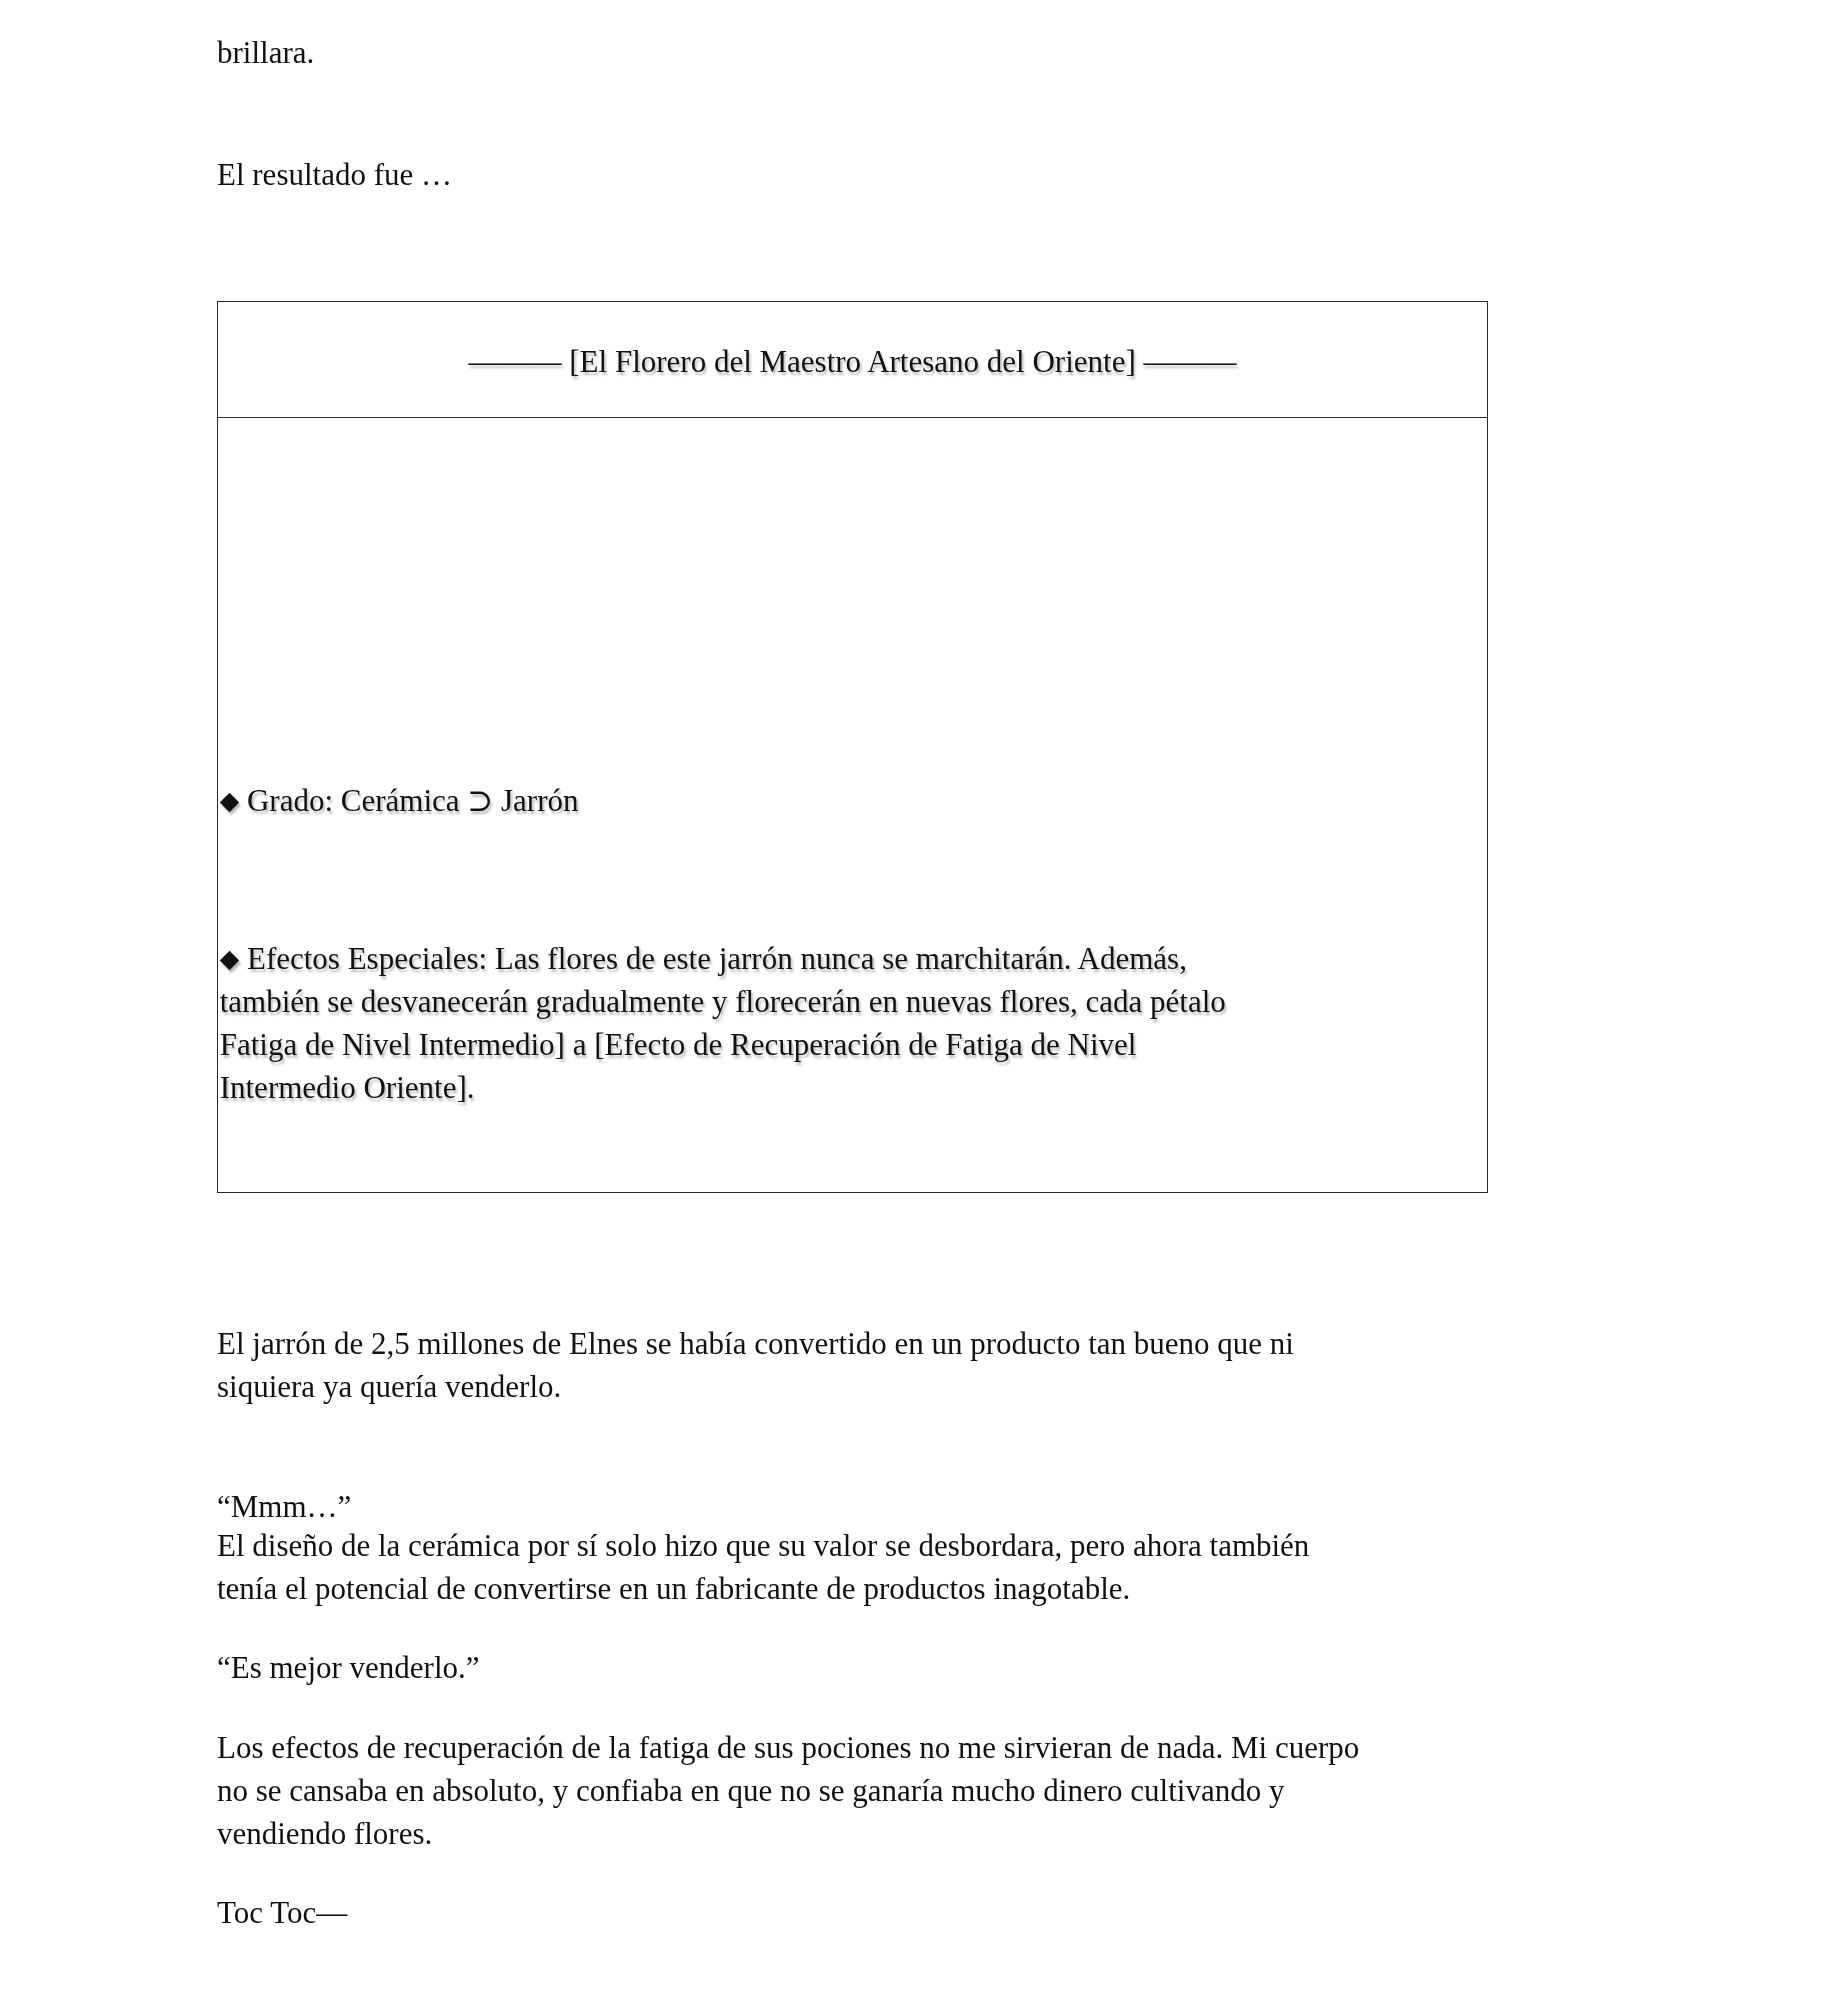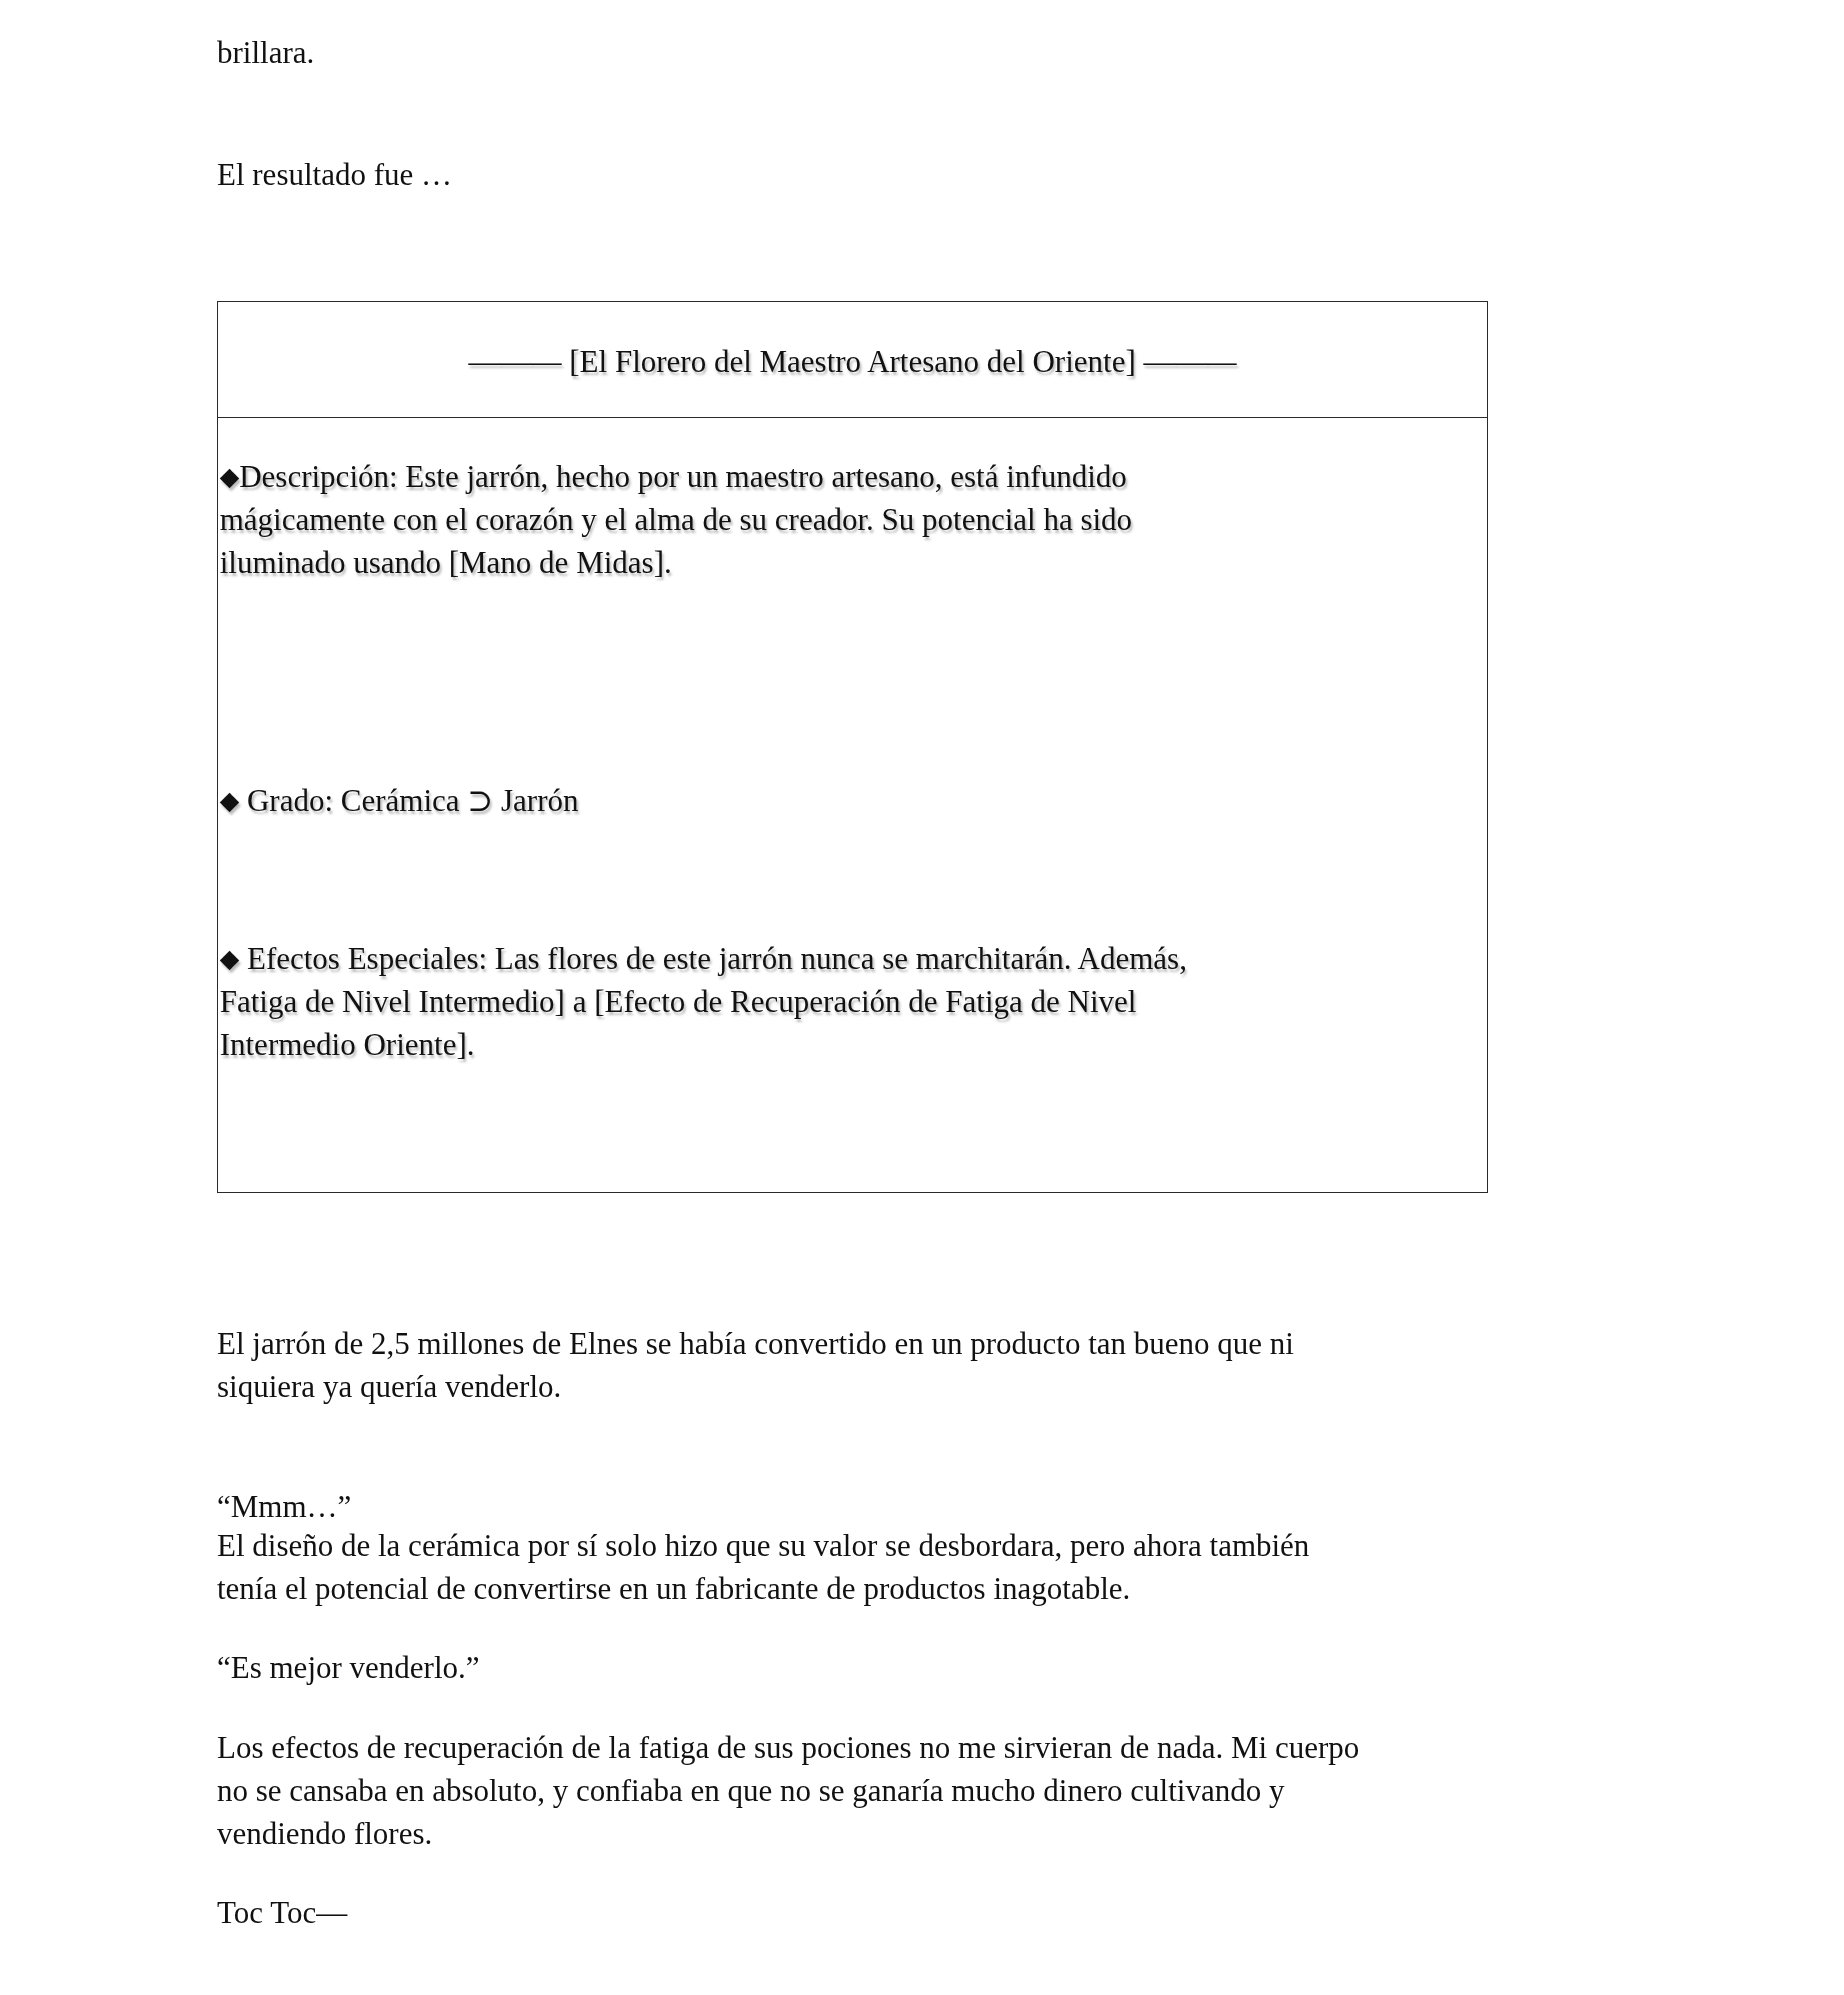--- a/index.html
+++ b/index.html
@@ -24,32 +24,28 @@
   <span class="line">brillara.</span>
 </p>
 <p class="para" style="top:153px">
   <span class="line">El resultado fue …</span>
 </p>
 
 <div class="box">
   <div class="box-title">——— [El Florero del Maestro Artesano del Oriente] ———</div>
   <div class="box-divider"></div>
 
-  <div class="box-section" style="top:153px">
-    <span class="line"><span class="diamond">◆</span><span>Descripción: Este jarrón, hecho por un maestro artesano, está infundido</span></span>
-    <span class="line">mágicamente con el corazón y el alma de su creador. Su potencial ha sido</span>
-    <span class="line">iluminado usando [Mano de Midas].</span>
-  </div>
 
   <div class="box-section" style="top:477px">
     <span class="line"><span class="diamond">◆</span><span> Grado: Cerámica ⊃ Jarrón</span></span>
   </div>
 
   <div class="box-section" style="top:635px">
     <span class="line"><span class="diamond">◆</span><span> Efectos Especiales: Las flores de este jarrón nunca se marchitarán. Además,</span></span>
+    <span class="line">también se desvanecerán gradualmente y florecerán en nuevas flores, cada pétalo</span>
     <span class="line">Fatiga de Nivel Intermedio] a [Efecto de Recuperación de Fatiga de Nivel</span>
     <span class="line">Intermedio Oriente].</span>
   </div>
 </div>
 
 <p class="para" style="top:1322px">
   <span class="line">El jarrón de 2,5 millones de Elnes se había convertido en un producto tan bueno que ni</span>
   <span class="line">siquiera ya quería venderlo.</span>
 </p>
 <p class="para" style="top:1485px">

